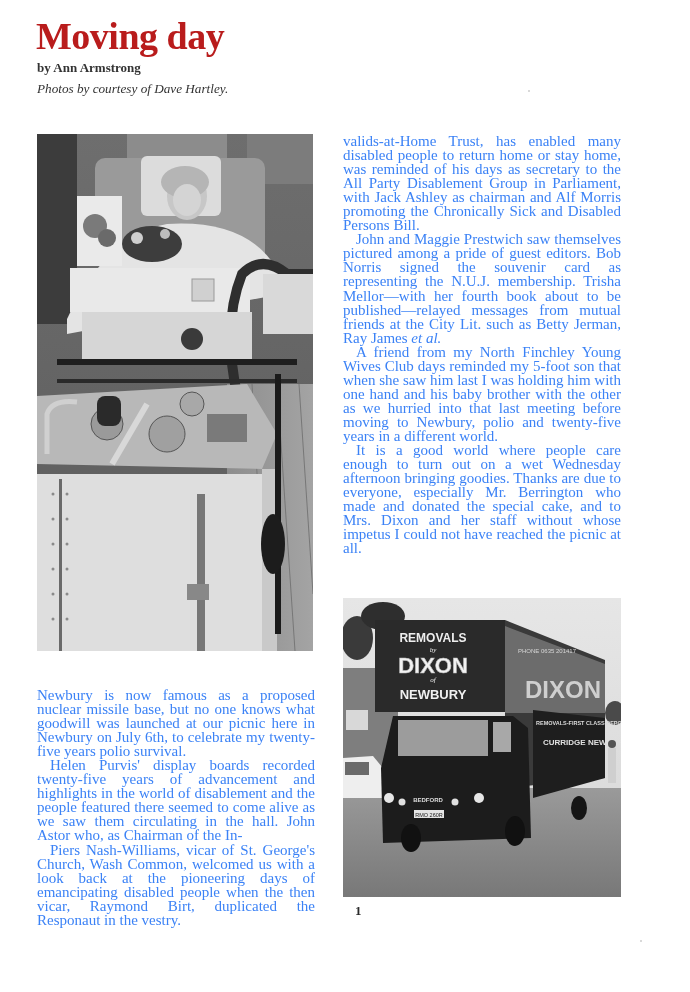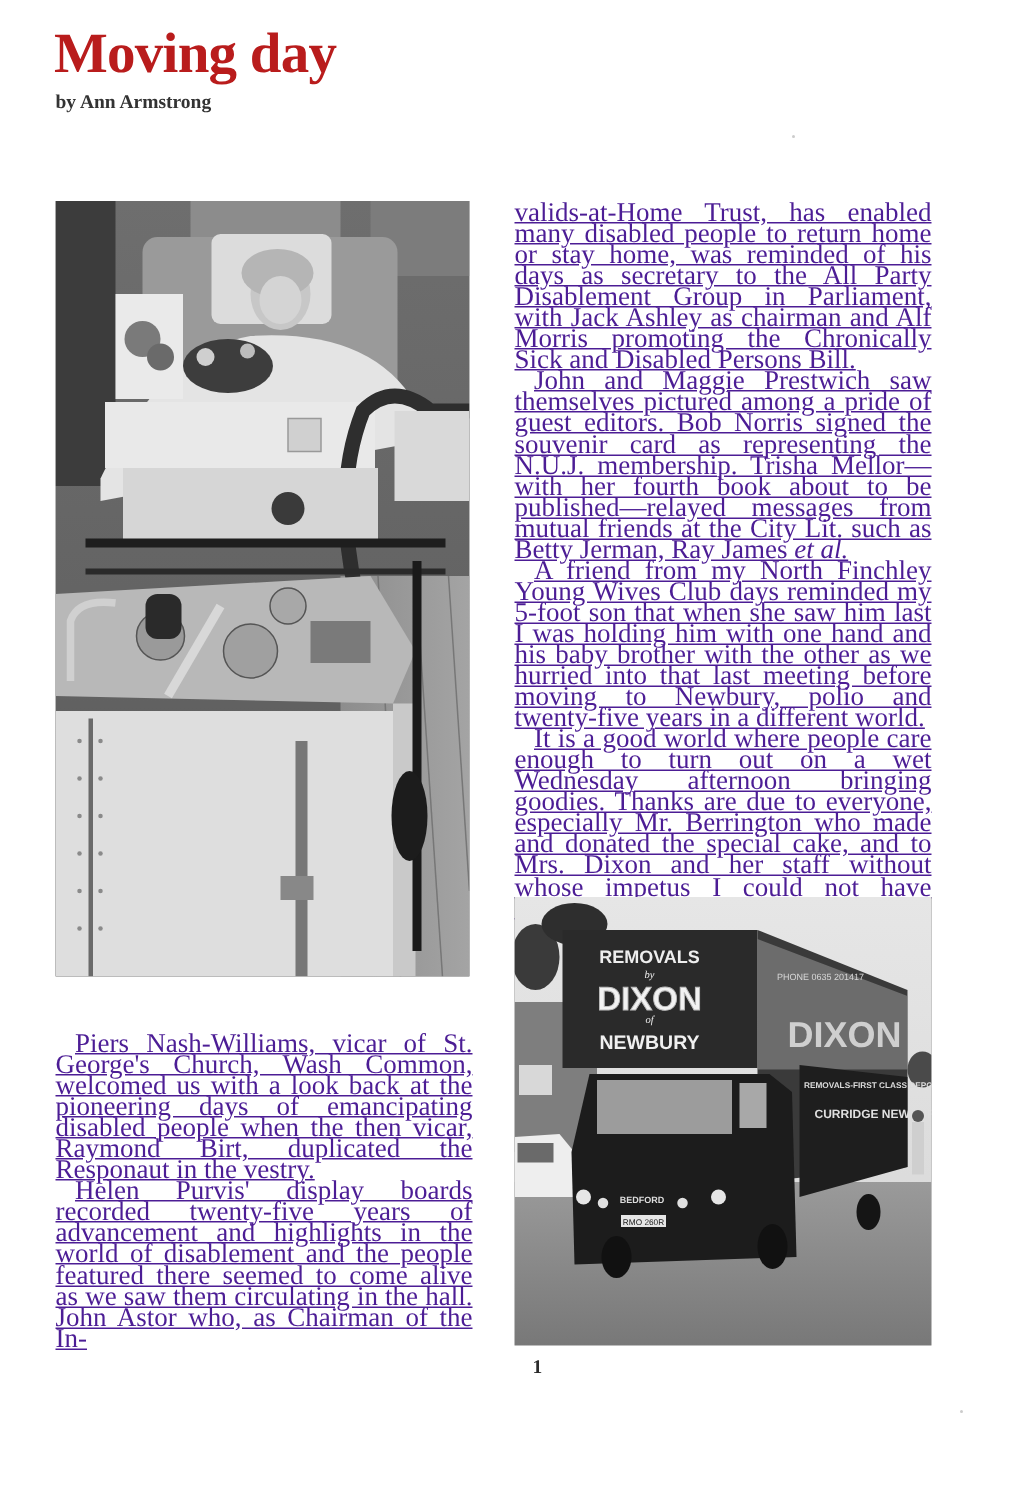--- a/index.html
+++ b/index.html
@@ -4,40 +4,41 @@
 <style>
   html, body { margin:0; padding:0; background:#ffffff; }
   body { width:690px; height:992px; position:relative; overflow:hidden;
          font-family:"Liberation Serif", "DejaVu Serif", serif; color:#2a2a2a; }
   .title { position:absolute; left:36px; top:14px; font-size:38px; font-weight:bold;
            letter-spacing:-0.5px; color:#b91c1c; line-height:44px; margin:0; }
   .byline { position:absolute; left:37px; top:60px; font-size:13px; font-weight:bold; color:#333;text-align:center; }
   .credits { position:absolute; left:37px; top:80px; font-size:13.2px; font-style:italic;
              line-height:17px; color:#333; }
   .credits div { white-space:nowrap; }
-  .col { position:absolute; font-size:18px; line-height:14.05px; color:#4c1d95;
-         text-align:justify;text-decoration:underline; }
+  .col { position:absolute; font-size:15px; line-height:14.05px; color:#3b82f6;
+         text-align:justify; }
   .col p { margin:0; text-indent:0; }
   .col p.ind { text-indent:13px; }
   .col-right { left:343px; top:134px; width:278px; }
   .col-left  { left:37px; top:688px; width:278px; }
   .photo { position:absolute; background:#8a8a8a; overflow:hidden; }
   .photo svg { display:block; width:100%; height:100%; }
   .photo-left { left:37px; top:134px; width:276px; height:517px; }
   .photo-truck { left:343px; top:598px; width:278px; height:299px; }
   .footer { position:absolute; left:355px; top:903px; width:266px; font-size:13px; font-weight:bold;
             color:#2b2b2b; display:flex; justify-content:space-between; }
   .speck { position:absolute; width:2px; height:2px; background:#ccc; border-radius:1px; }
 </style>
 </head>
 <body>
 
 <h1 class="title">Moving day</h1>
 <div class="byline">by Ann Armstrong</div>
 <div class="credits">
+  <div>Photos by courtesy of Dave Hartley.</div>
 </div>
 
 <div class="photo photo-left">
   <svg viewBox="0 0 276 517" preserveAspectRatio="none">
     <defs>
       <linearGradient id="bgL" x1="0" y1="0" x2="0" y2="1">
         <stop offset="0" stop-color="#6e6e6e"></stop>
           <stop offset="1" stop-color="#5a5a5a"></stop>
       </linearGradient>
       <linearGradient id="floor" x1="0" y1="0" x2="1" y2="0">
@@ -185,22 +186,23 @@
     <ellipse cx="68" cy="240" rx="10" ry="14" fill="#111"></ellipse>
     <ellipse cx="172" cy="233" rx="10" ry="15" fill="#111"></ellipse>
     <ellipse cx="236" cy="210" rx="8" ry="12" fill="#151515"></ellipse>
 
     <rect x="265" y="150" width="8" height="35" fill="#cfcfcf"></rect>
     <circle cx="269" cy="146" r="4" fill="#555"></circle>
   </svg>
 </div>
 
 <div class="col col-left">
+  <p>Newbury is now famous as a proposed nuclear missile base, but no one knows what goodwill was launched at our picnic here in Newbury on July 6th, to celebrate my twenty-five years polio sur­vival.</p>
+  <p class="ind">Helen Purvis' display boards recorded twenty-five years of advancement and highlights in the world of disablement and the people featured there seemed to come alive as we saw them circulating in the hall. John Astor who, as Chairman of the In-</p>
   <p class="ind">Piers Nash-Williams, vicar of St. George's Church, Wash Common, welcomed us with a look back at the pioneering days of emancipating disabled people when the then vicar, Raymond Birt, duplicated the Responaut in the vestry.</p>
-  <p class="ind">Helen Purvis' display boards recorded twenty-five years of advancement and highlights in the world of disablement and the people featured there seemed to come alive as we saw them circulating in the hall. John Astor who, as Chairman of the In-</p>
 </div>
 
 <div class="footer">
   <span>1</span>
 </div>
 
 <div class="speck" style="left:528px;top:90px;"></div>
 <div class="speck" style="left:640px;top:940px;"></div>
 
 </body></html>

